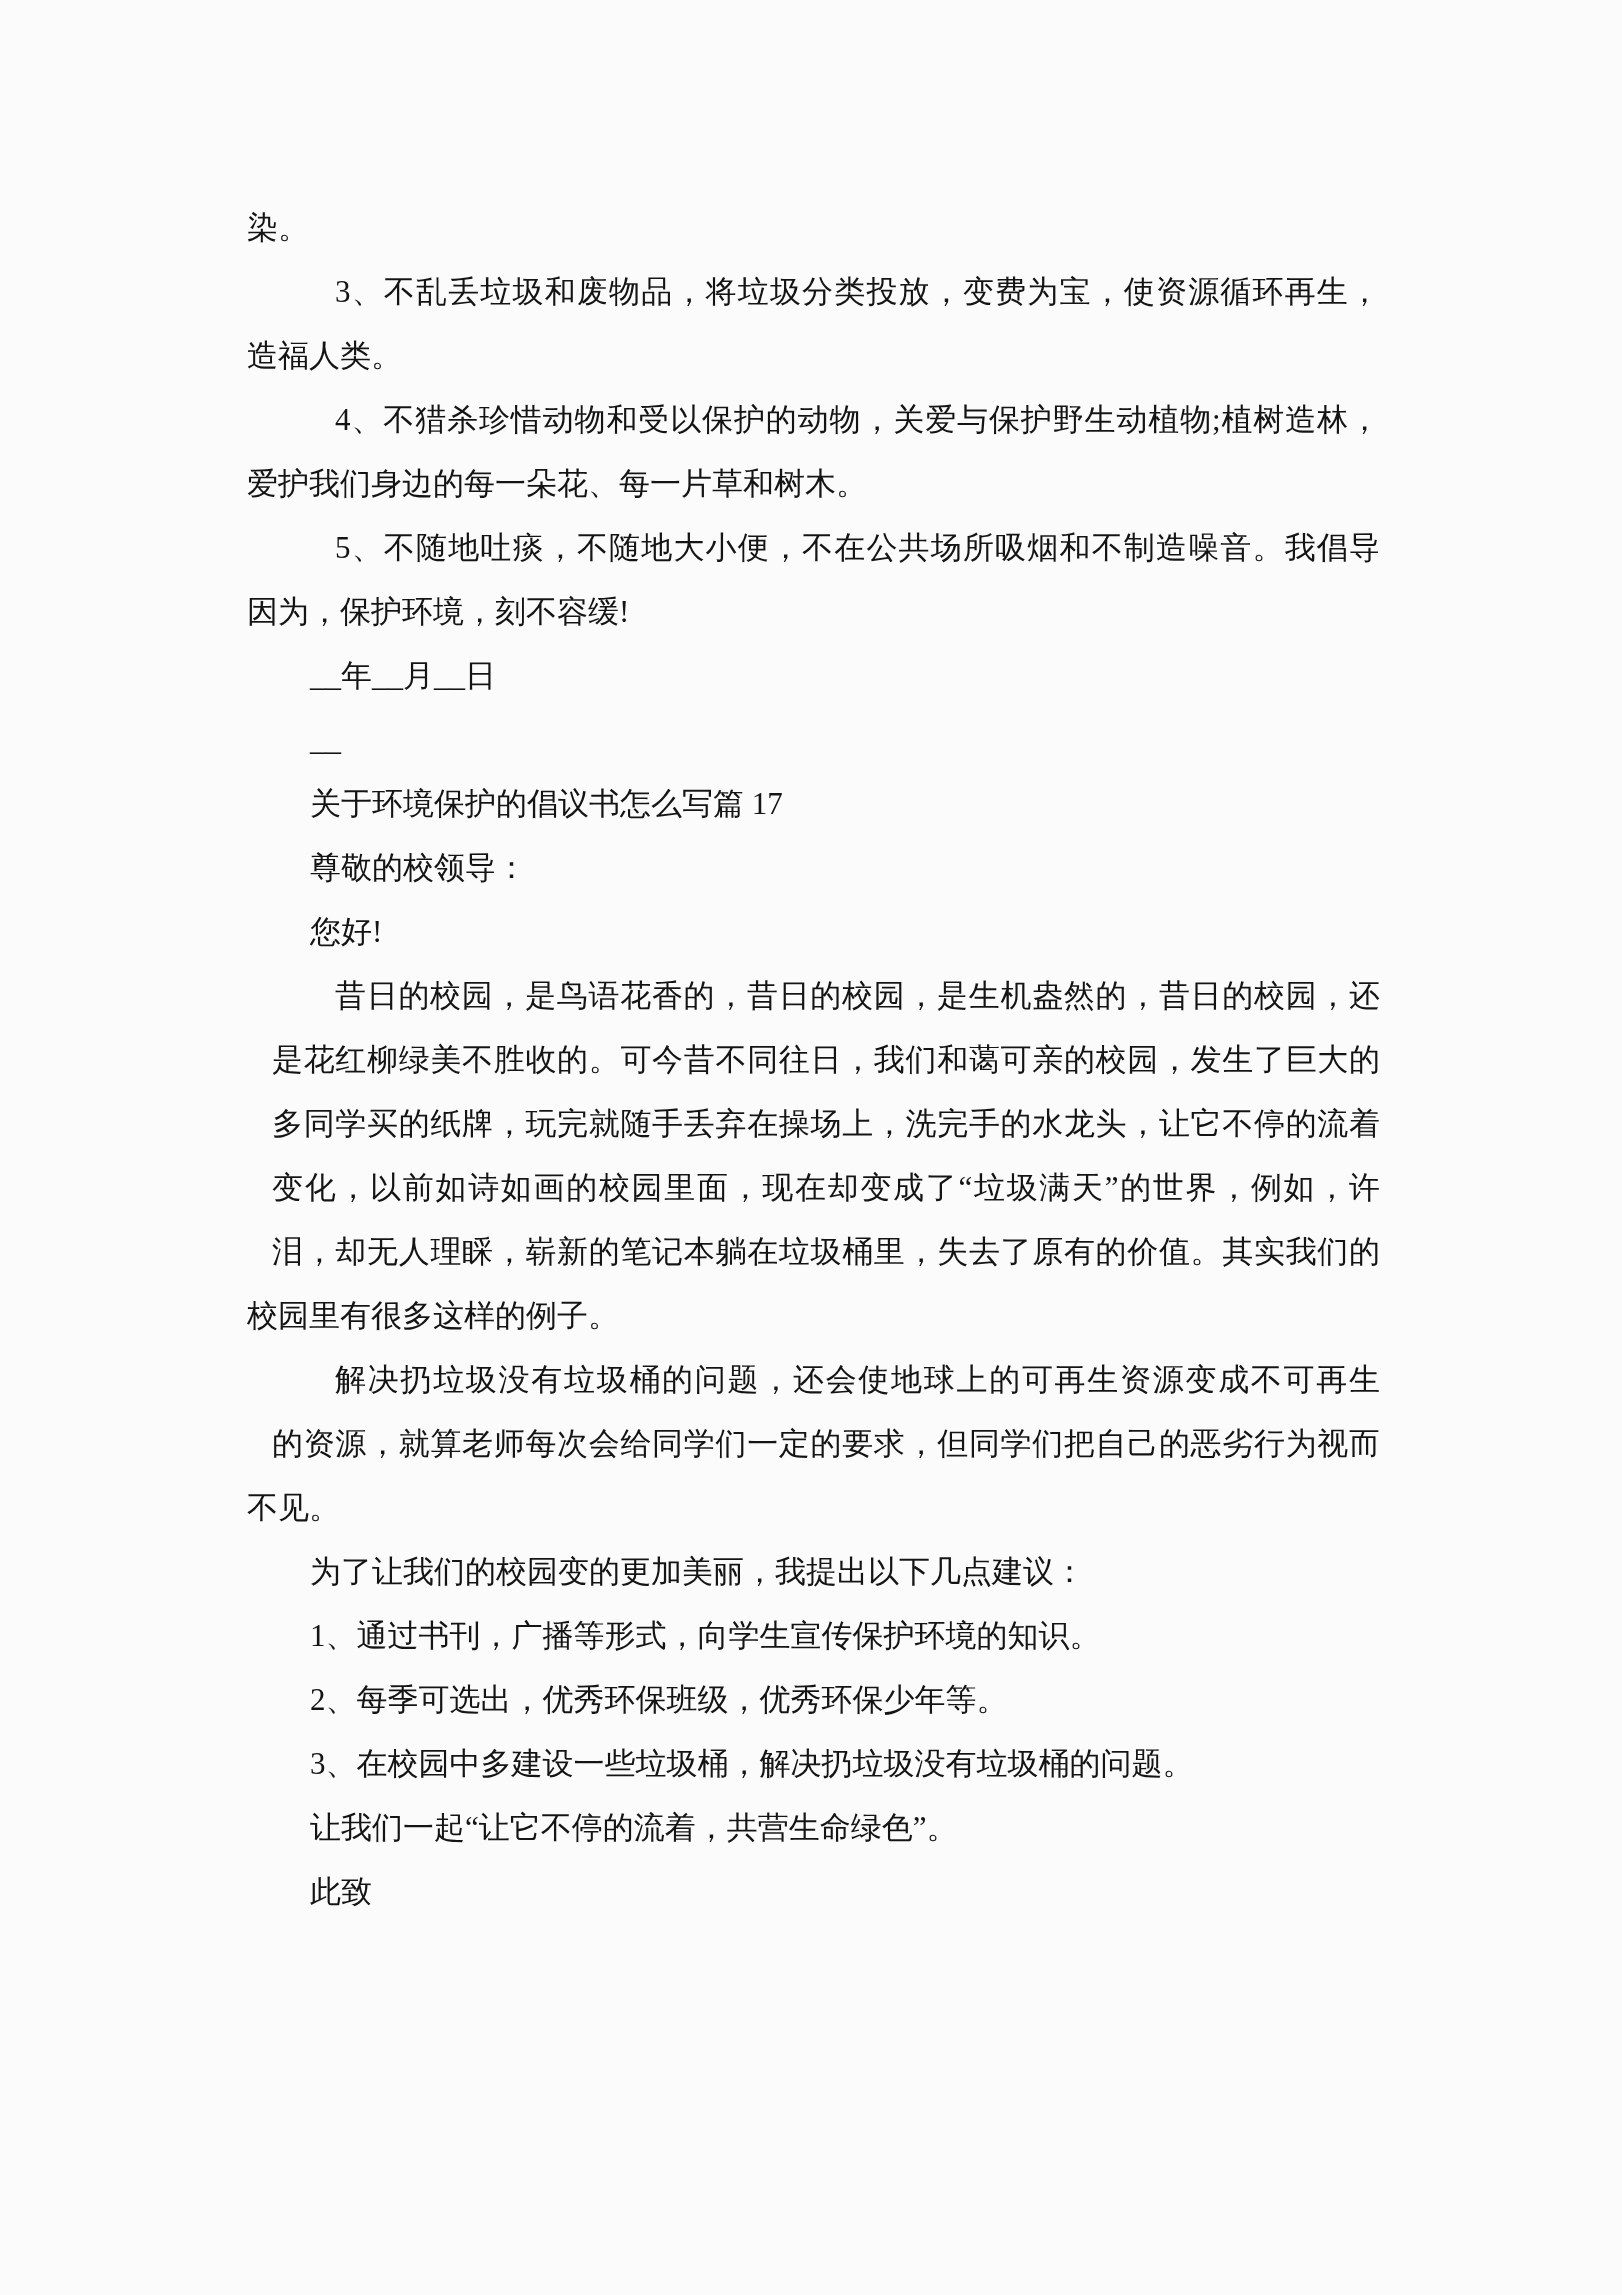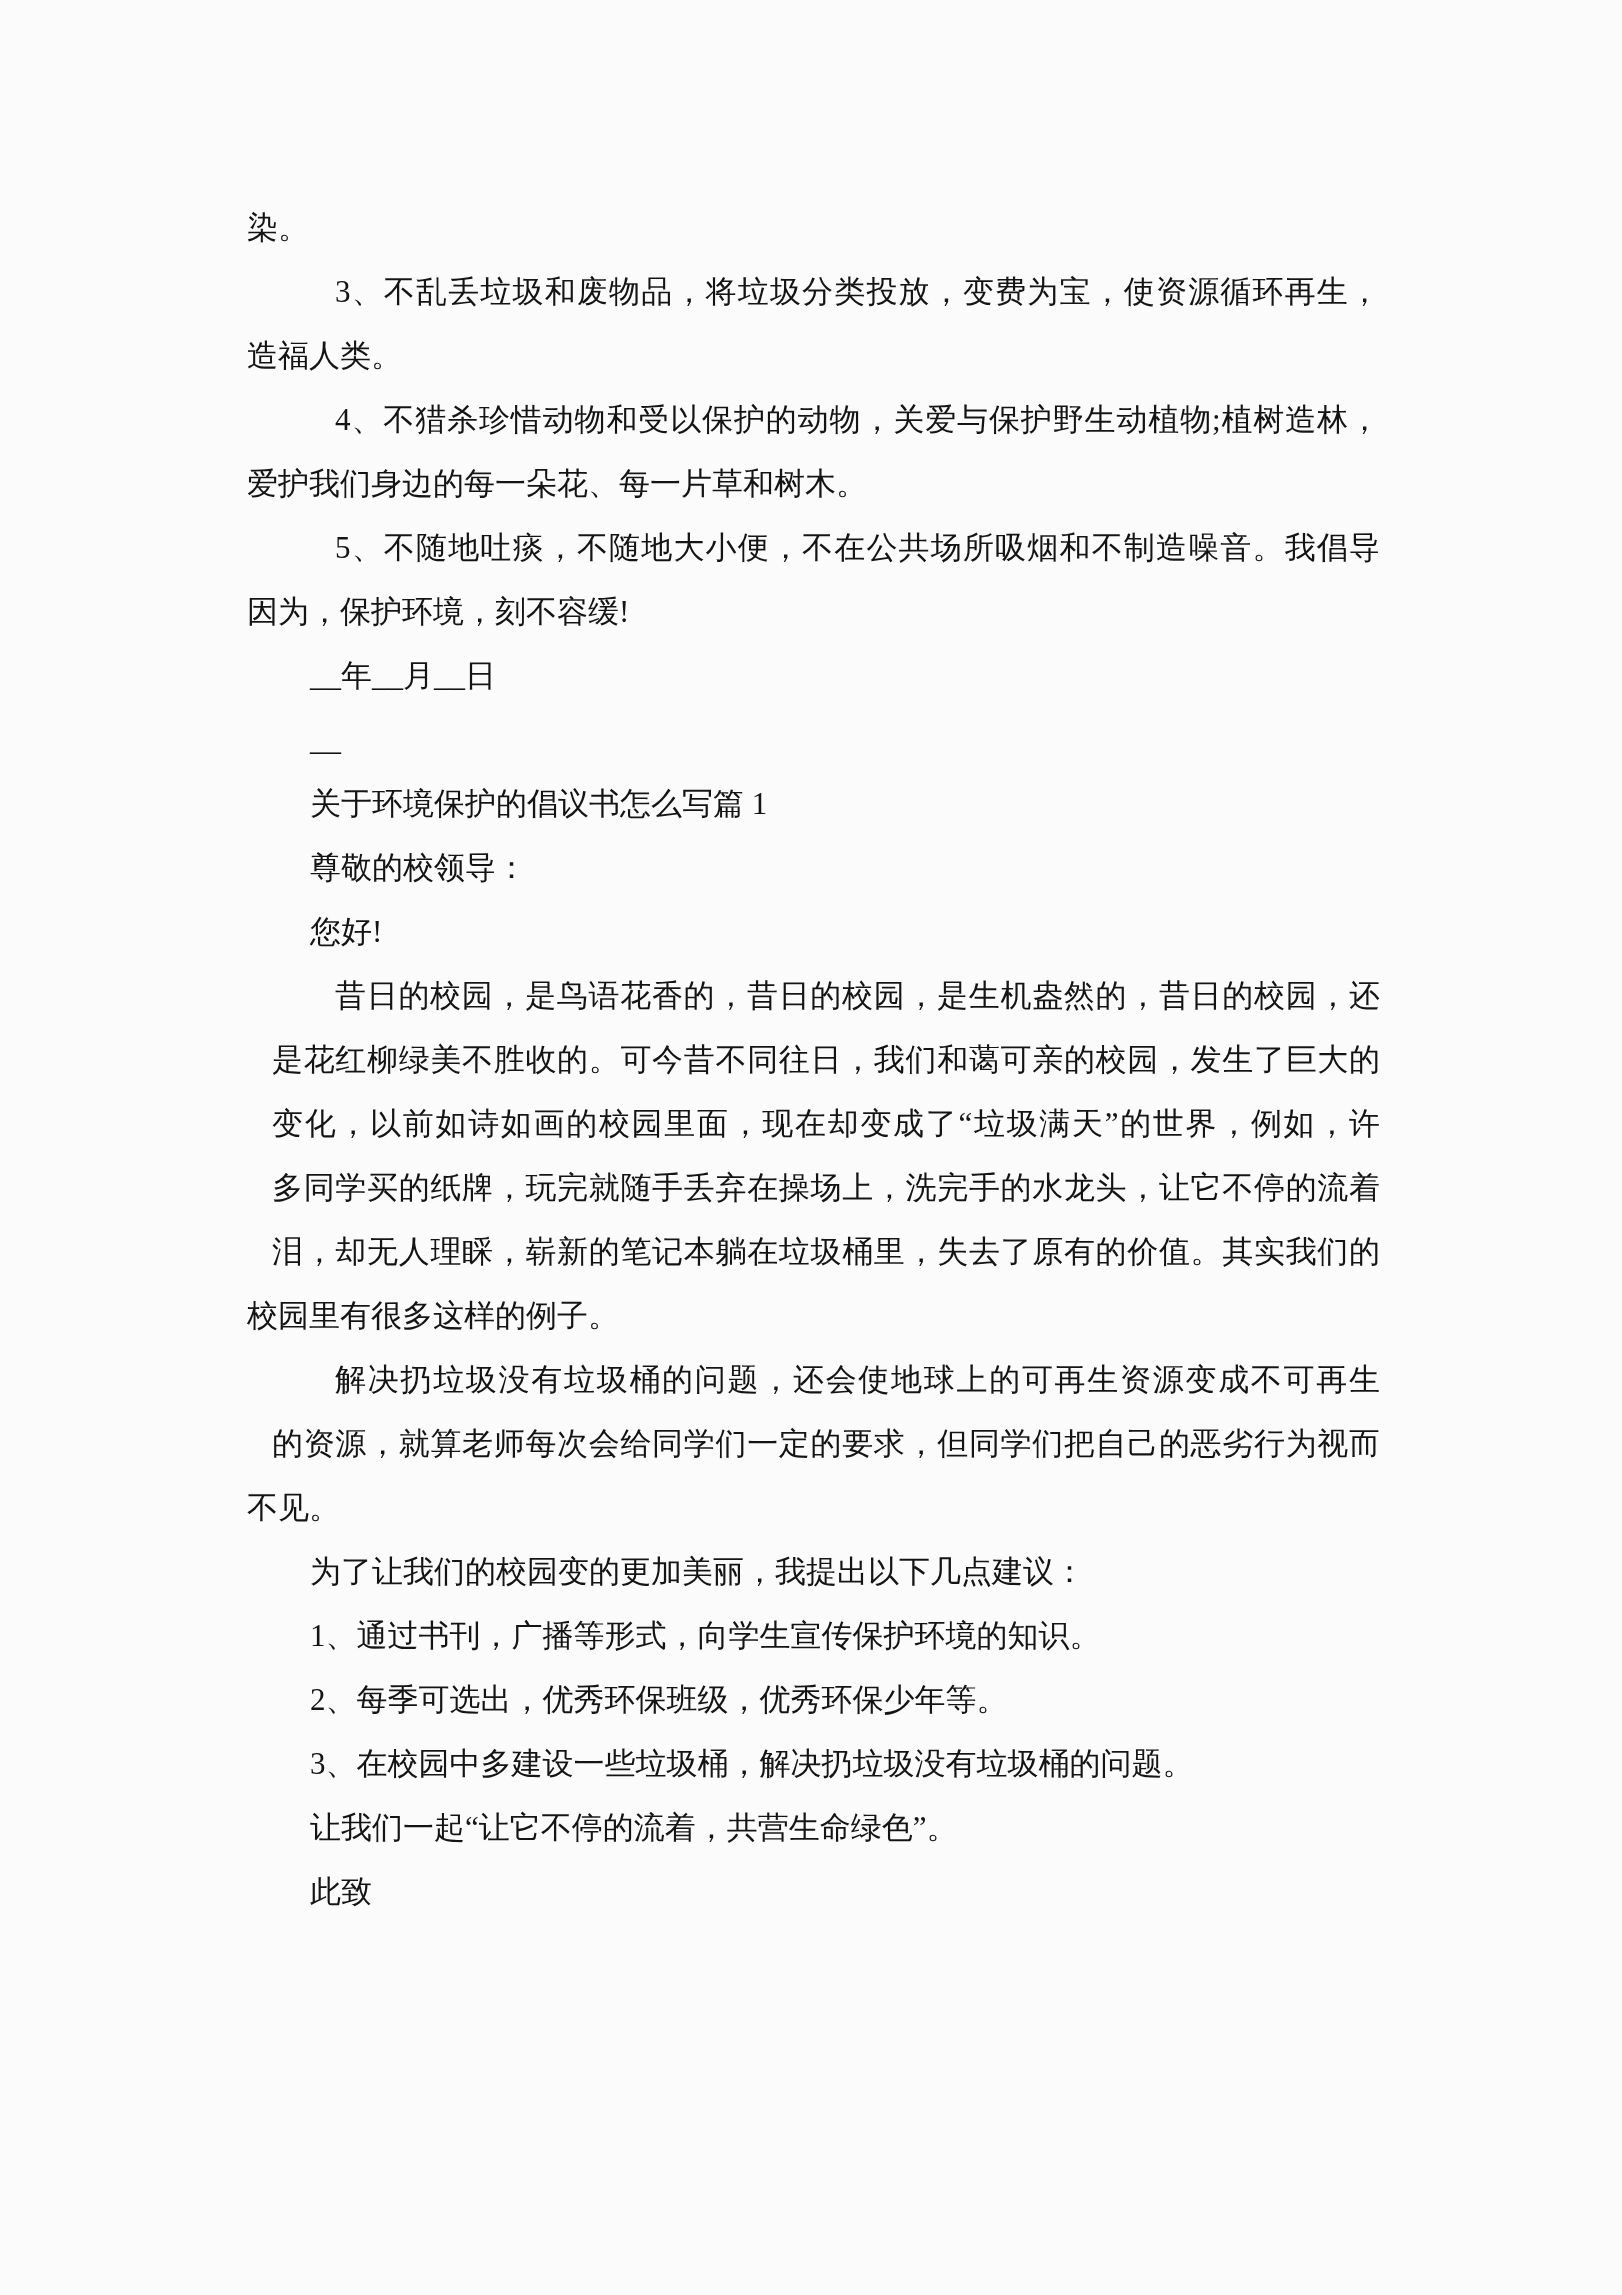--- a/index.html
+++ b/index.html
@@ -53,27 +53,27 @@
   <div class="text-block" style="color: rgb(20, 20, 20);">
       <div class="line">染。</div>
       <div class="line indent full">3、不乱丢垃圾和废物品，将垃圾分类投放，变费为宝，使资源循环再生，</div>
       <div class="line">造福人类。</div>
       <div class="line indent full">4、不猎杀珍惜动物和受以保护的动物，关爱与保护野生动植物;植树造林，</div>
       <div class="line">爱护我们身边的每一朵花、每一片草和树木。</div>
       <div class="line indent full">5、不随地吐痰，不随地大小便，不在公共场所吸烟和不制造噪音。我倡导</div>
       <div class="line">因为，保护环境，刻不容缓!</div>
       <div class="line indent">__年__月__日</div>
       <div class="line indent">__</div>
-      <div class="line indent">关于环境保护的倡议书怎么写篇 1</div>
+      <div class="line indent">关于环境保护的倡议书怎么写篇 17</div>
       <div class="line indent">尊敬的校领导：</div>
       <div class="line indent">您好!</div>
       <div class="line indent full">昔日的校园，是鸟语花香的，昔日的校园，是生机盎然的，昔日的校园，还</div>
       <div class="line full">是花红柳绿美不胜收的。可今昔不同往日，我们和蔼可亲的校园，发生了巨大的</div>
+      <div class="line full">多同学买的纸牌，玩完就随手丢弃在操场上，洗完手的水龙头，让它不停的流着</div>
       <div class="line full">变化，以前如诗如画的校园里面，现在却变成了“垃圾满天”的世界，例如，许</div>
-      <div class="line full">多同学买的纸牌，玩完就随手丢弃在操场上，洗完手的水龙头，让它不停的流着</div>
       <div class="line full">泪，却无人理睬，崭新的笔记本躺在垃圾桶里，失去了原有的价值。其实我们的</div>
       <div class="line">校园里有很多这样的例子。</div>
       <div class="line indent full">解决扔垃圾没有垃圾桶的问题，还会使地球上的可再生资源变成不可再生</div>
       <div class="line full">的资源，就算老师每次会给同学们一定的要求，但同学们把自己的恶劣行为视而</div>
       <div class="line">不见。</div>
       <div class="line indent">为了让我们的校园变的更加美丽，我提出以下几点建议：</div>
       <div class="line indent">1、通过书刊，广播等形式，向学生宣传保护环境的知识。</div>
       <div class="line indent">2、每季可选出，优秀环保班级，优秀环保少年等。</div>
       <div class="line indent">3、在校园中多建设一些垃圾桶，解决扔垃圾没有垃圾桶的问题。</div>
       <div class="line indent">让我们一起“让它不停的流着，共营生命绿色”。</div>

